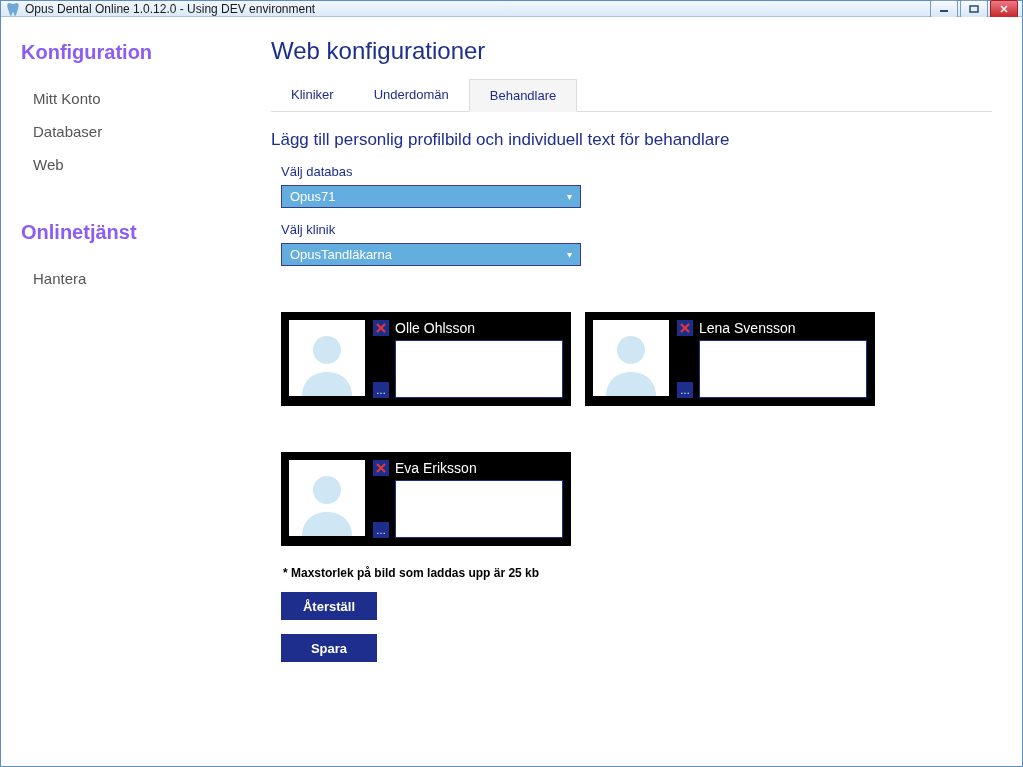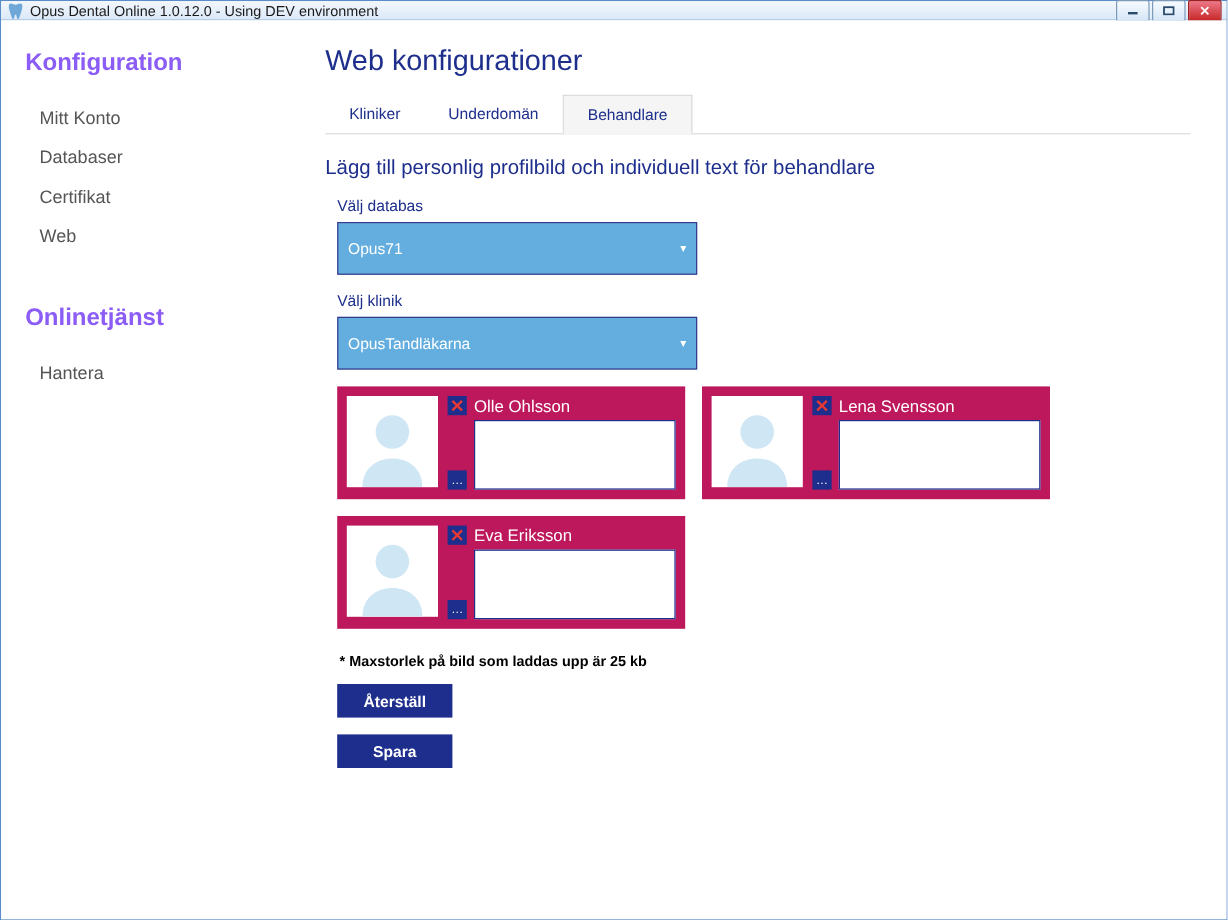--- a/index.html
+++ b/index.html
@@ -26,25 +26,25 @@
 .main h1 { color: #1d2e8c; font-weight: 400; font-size: 24px; margin-bottom: 14px; }
 
 .tabs { display: flex; border-bottom: 1px solid #ddd; margin-bottom: 18px; }
 .tab { padding: 8px 20px; font-size: 13px; color: #1d2e8c; cursor: pointer; }
 .tab.active { background: #f5f5f5; border: 1px solid #ddd; border-bottom: 1px solid #f5f5f5; margin-bottom: -1px; }
 
 .subtitle { color: #1d2e8c; font-size: 17px; margin-bottom: 14px; }
 
 .field-label { color: #1d2e8c; font-size: 13px; margin: 0 0 6px 10px; }
 .select-wrap { margin: 0 0 14px 10px; }
-.select { width: 300px; height: 44px; background: #63aedf; border: 1px solid #3a3a8a; color: #fff; font-size: 13px; padding: 0 8px; display:flex; align-items:center; justify-content:space-between; cursor:pointer; }
+.select { width: 300px; height: 23px; background: #63aedf; border: 1px solid #3a3a8a; color: #fff; font-size: 13px; padding: 0 8px; display:flex; align-items:center; justify-content:space-between; cursor:pointer; }
 .select .chev { font-size: 10px; color: #fff; }
 
 .cards { display: flex; flex-wrap: wrap; gap: 14px; margin: 8px 0 0 10px; }
-.card { width: 290px; height: 94px; background: #be185d; padding: 8px; display: flex; gap: 8px; }
+.card { width: 290px; height: 94px; background: #000000; padding: 8px; display: flex; gap: 8px; margin-top: 32px; }
 .avatar { width: 76px; height: 76px; background: #fff; display:flex; align-items:flex-end; justify-content:center; overflow:hidden; }
 .card-right { flex:1; display:flex; flex-direction:column; }
 .card-top { display:flex; align-items:center; gap:6px; margin-bottom:4px; }
 .delete-x { width:16px; height:16px; background:#1d2e8c; display:flex; align-items:center; justify-content:center; cursor:pointer; }
 .delete-x svg { width:12px; height:12px; }
 .card-name { color:#fff; font-size:14px; }
 .card-text { flex:1; background:#fff; border:1px solid #1d2e8c; }
 .browse-btn { width:16px; height:16px; background:#1d2e8c; color:#fff; font-size:10px; display:flex; align-items:center; justify-content:center; cursor:pointer; align-self:flex-end; margin-top:4px; }
 .card-left-col { display:flex; flex-direction:column; align-items:center; gap:4px; }
 
@@ -82,21 +82,20 @@
           </svg>
         </div>
     </div>
   </div>
 
   <div class="content">
     <div class="sidebar">
       <h2>Konfiguration</h2>
       <div class="nav-item">Mitt Konto</div>
       <div class="nav-item">Databaser</div>
-      <div class="nav-item">Certifikat</div>
       <div class="nav-item">Web</div>
       <div class="section-gap"></div>
       <h2>Onlinetjänst</h2>
       <div class="nav-item">Hantera</div>
     </div>
 
     <div class="main">
       <h1>Web konfigurationer</h1>
 
       <div class="tabs">

